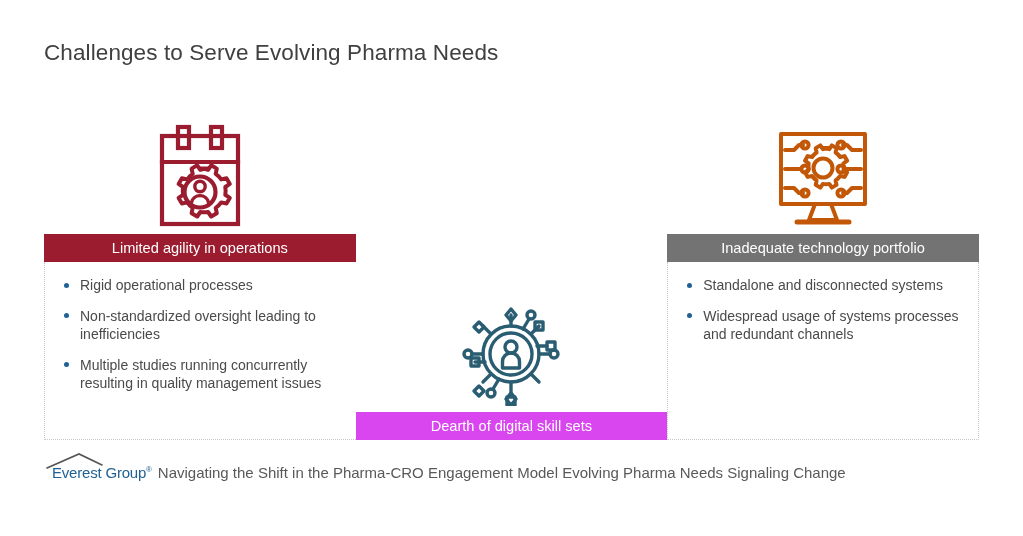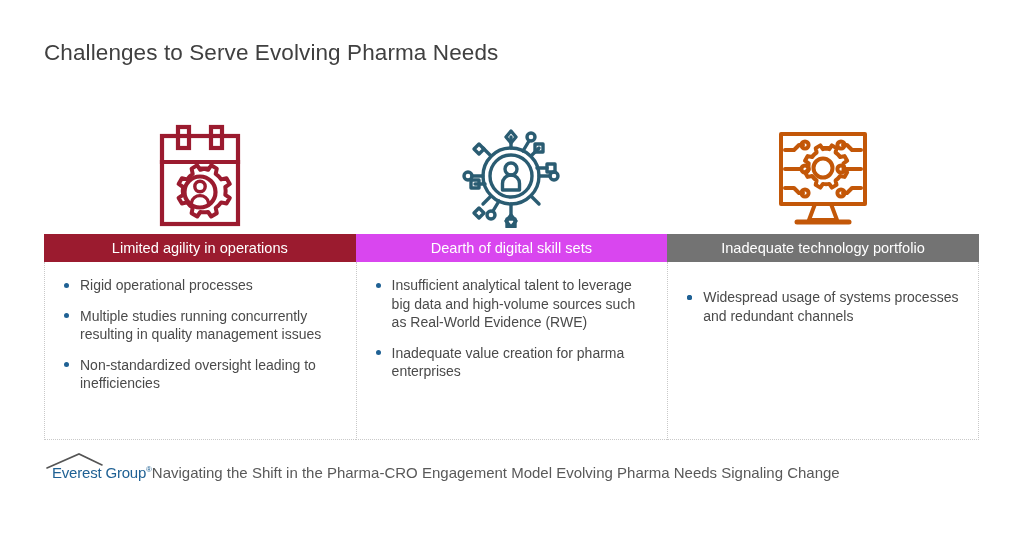--- a/index.html
+++ b/index.html
@@ -111,20 +111,21 @@
     left: 46px;
     top: 462px;
     display: flex;
     align-items: flex-end;
     white-space: nowrap;
   }
   .logo {
     position: relative;
     display: flex;
     align-items: flex-start;
+    margin-right: 6px;
   }
   .logo .peak {
     position: absolute;
     left: 0px;
     top: -9px;
     width: 66px;
     height: 16px;
   }
   .logo .logo-text {
     font-size: 15px;
@@ -202,25 +203,25 @@
     <div class="col-header red">Limited agility in operations</div>
 
     <div class="col-body">
       <ul class="bullets">
         <li>
           <span class="dot"></span>
           <span>Rigid operational processes</span>
         </li>
         <li>
           <span class="dot"></span>
+          <span>Non-standardized oversight leading to inefficiencies</span>
+        </li>
+        <li>
+          <span class="dot"></span>
           <span>Multiple studies running concurrently resulting in quality management issues</span>
-        </li>
-        <li>
-          <span class="dot"></span>
-          <span>Non-standardized oversight leading to inefficiencies</span>
         </li>
       </ul>
     </div>
   </div>
 
   <div class="column">
 
     <div class="icon-zone">
       <span>
         <svg width="100" height="104" viewBox="0 0 100 104" fill="none" stroke="#2A5C72" stroke-width="3.4" stroke-linecap="round" stroke-linejoin="round">
@@ -260,32 +261,20 @@
           <rect x="74" y="20" width="8" height="8"></rect>
           <rect x="86" y="40" width="8" height="8"></rect>
           <rect x="10" y="56" width="8" height="8"></rect>
           <rect x="46" y="95" width="8" height="8"></rect>
         </svg>
       </span>
     </div>
 
     <div class="col-header teal">Dearth of digital skill sets</div>
 
-    <div class="col-body">
-      <ul class="bullets">
-        <li>
-          <span class="dot"></span>
-          <span>Insufficient analytical talent to leverage big data and high-volume sources such as Real-World Evidence (RWE)</span>
-        </li>
-        <li>
-          <span class="dot"></span>
-          <span>Inadequate value creation for pharma enterprises</span>
-        </li>
-      </ul>
-    </div>
   </div>
 
   <div class="column">
 
     <div class="icon-zone">
       <span>
         <svg width="104" height="100" viewBox="0 0 104 100" fill="none" stroke="#C35708" stroke-width="4" stroke-linecap="round" stroke-linejoin="round">
 
           <rect x="10" y="6" width="84" height="70"></rect>
 
@@ -329,20 +318,21 @@
         </svg>
       </span>
     </div>
 
     <div class="col-header orange">Inadequate technology portfolio</div>
 
     <div class="col-body">
       <ul class="bullets">
         <li>
           <span class="dot"></span>
+          <span>Standalone and disconnected systems</span>
         </li>
         <li>
           <span class="dot"></span>
           <span>Widespread usage of systems processes and redundant channels</span>
         </li>
       </ul>
     </div>
   </div>
 
 </div>

